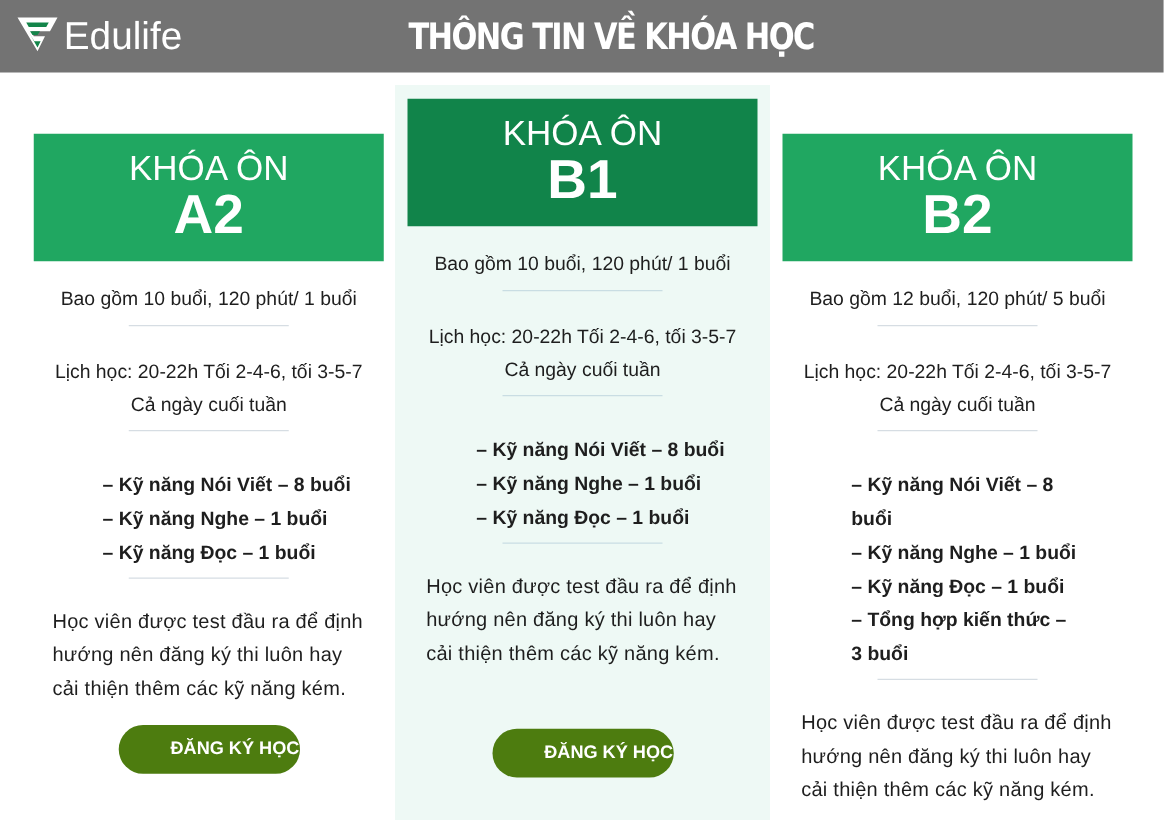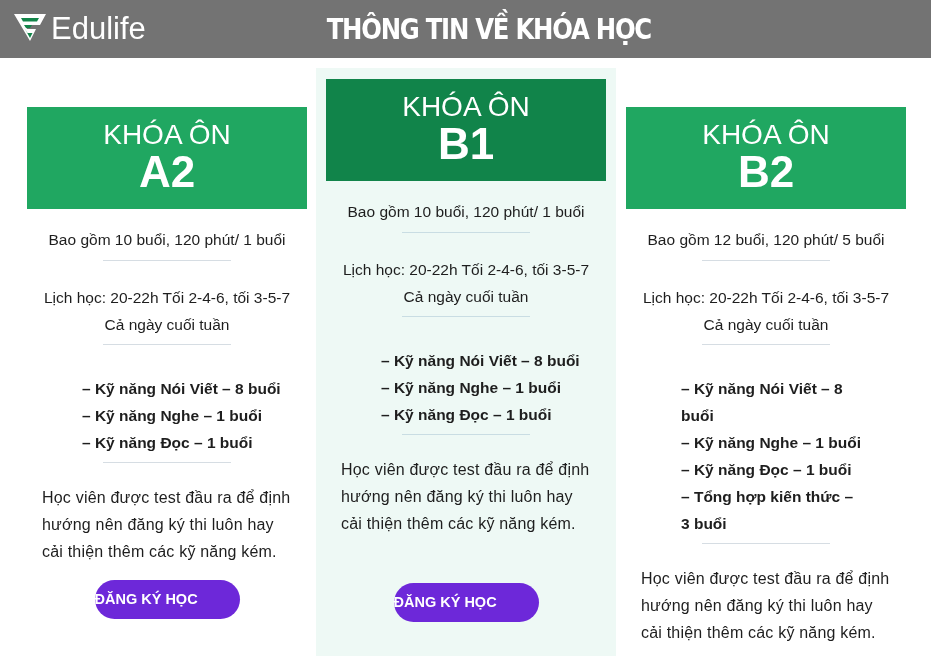--- a/index.html
+++ b/index.html
@@ -29,22 +29,22 @@
   .info { font-size: 15.5px; line-height: 27px; color: #1e1e1e; }
   .sep { width: 128px; height: 1px; background: #d6dde3; margin: 0 auto; }
   .b1 .sep { background: #c9dde3; }
 
   .blk-1 { padding-top: 17px; padding-bottom: 7px; }
   .blk-2 { padding-top: 23px; padding-bottom: 6px; }
   .skills { text-align: left; padding-left: 55px; padding-top: 30px; padding-bottom: 6px; font-weight: bold; }
   .b2 .skills { padding-right: 40px; }
   .desc { text-align: left; padding: 21px 14px 0 15px; line-height: 27px; font-size: 16px; letter-spacing: 0.2px; }
 
-  .btn { display: inline-block; width: 145px; height: 39px; border-radius: 20px; background: #6d28d9; color: #fff;
-    font-weight: bold; font-size: 14.5px; line-height: 39px; text-align: left; cursor: pointer; }
+  .btn { display: inline-block; width: 145px; height: 39px; border-radius: 20px; background: #4d7c0f; color: #fff;
+    font-weight: bold; font-size: 14.5px; line-height: 39px; text-align: right; cursor: pointer; }
   .a2 .btn-wrap { padding-top: 15px; }
   .b1 .btn-wrap { padding-top: 46px; }
   .b2 .btn-wrap { padding-top: 15px; }
 </style>
 </head>
 <body>
 
 <div class="header">
   <div class="logo">
     <span>

